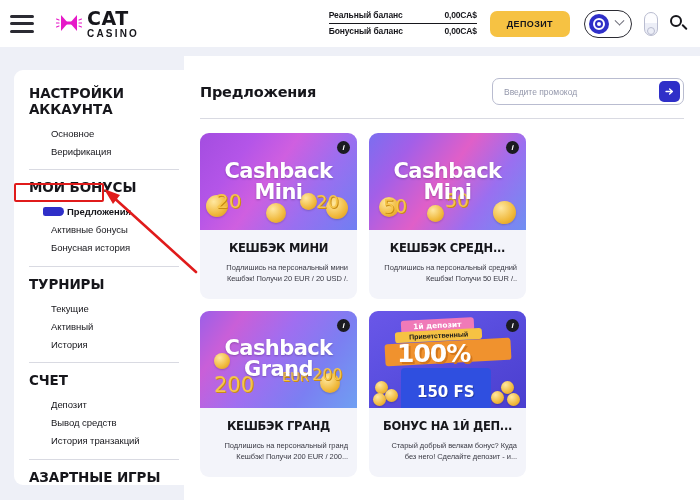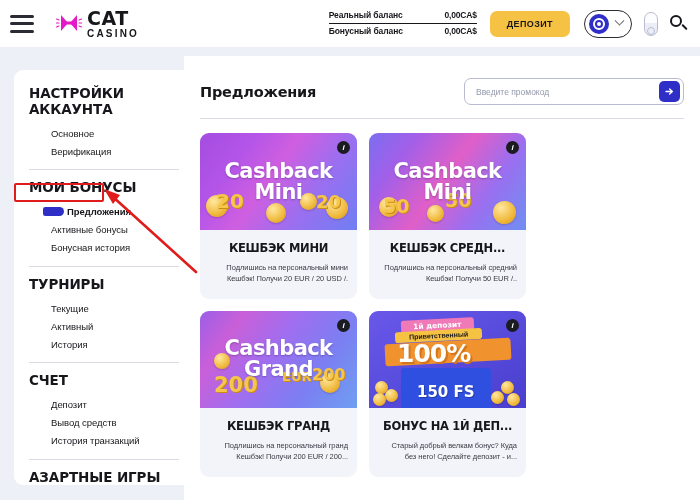--- a/index.html
+++ b/index.html
@@ -126,21 +126,21 @@
   .main {
     position: absolute; left: 184px; top: 56px; width: 516px; height: 444px;
     background: #ffffff; padding: 22px 16px 0 16px; overflow: hidden;
   }
   .main-head { display: flex; align-items: center; justify-content: space-between; }
   .page-title {
     font-size: 14.5px; font-weight: 700; color: #16161b;
     font-family: "DejaVu Sans", sans-serif; letter-spacing: -0.2px;
   }
   .promo-box {
-    display: flex; align-items: center; width: 220px; height: 27px;
+    display: flex; align-items: center; width: 192px; height: 27px;
     border: 1.3px solid #b9bcd0; border-radius: 7px;
     padding: 0 3px 0 11px; background: #fff;
   }
   .promo-input {
     flex: 1; border: none; outline: none; background: transparent;
     font-size: 8.5px; color: #16161b;
     font-family: "Liberation Sans", sans-serif;
   }
   .promo-input::placeholder { color: #9397ab; }
   .promo-submit {
@@ -173,21 +173,21 @@
     font-size: 8px; font-weight: 700; font-style: italic;
     display: flex; align-items: center; justify-content: center;
   }
   .coin {
     position: absolute; border-radius: 50%;
     background: radial-gradient(circle at 35% 30%, #ffe8a0, #f0b93c 60%, #d99318);
     box-shadow: 0 1px 2px rgba(0,0,0,.18); z-index: 2;
   }
   .numtxt {
     position: absolute; z-index: 2; color: #f6c64a;
-    font-family: "DejaVu Sans", sans-serif; font-weight: 700;
+    font-family: "DejaVu Sans", sans-serif; font-weight: 400;
     text-shadow: 1px 1px 0 #c98c14;
   }
   .card-body { padding: 11px 9px 14px 9px; text-align: center; }
   .card-title {
     font-size: 11.5px; font-weight: 700; color: #16161b;
     font-family: "DejaVu Sans", sans-serif; letter-spacing: -0.3px;
     white-space: nowrap; overflow: hidden; text-overflow: ellipsis;
   }
   .card-desc {
     margin-top: 8px; font-size: 7.5px; color: #3a3a44;

